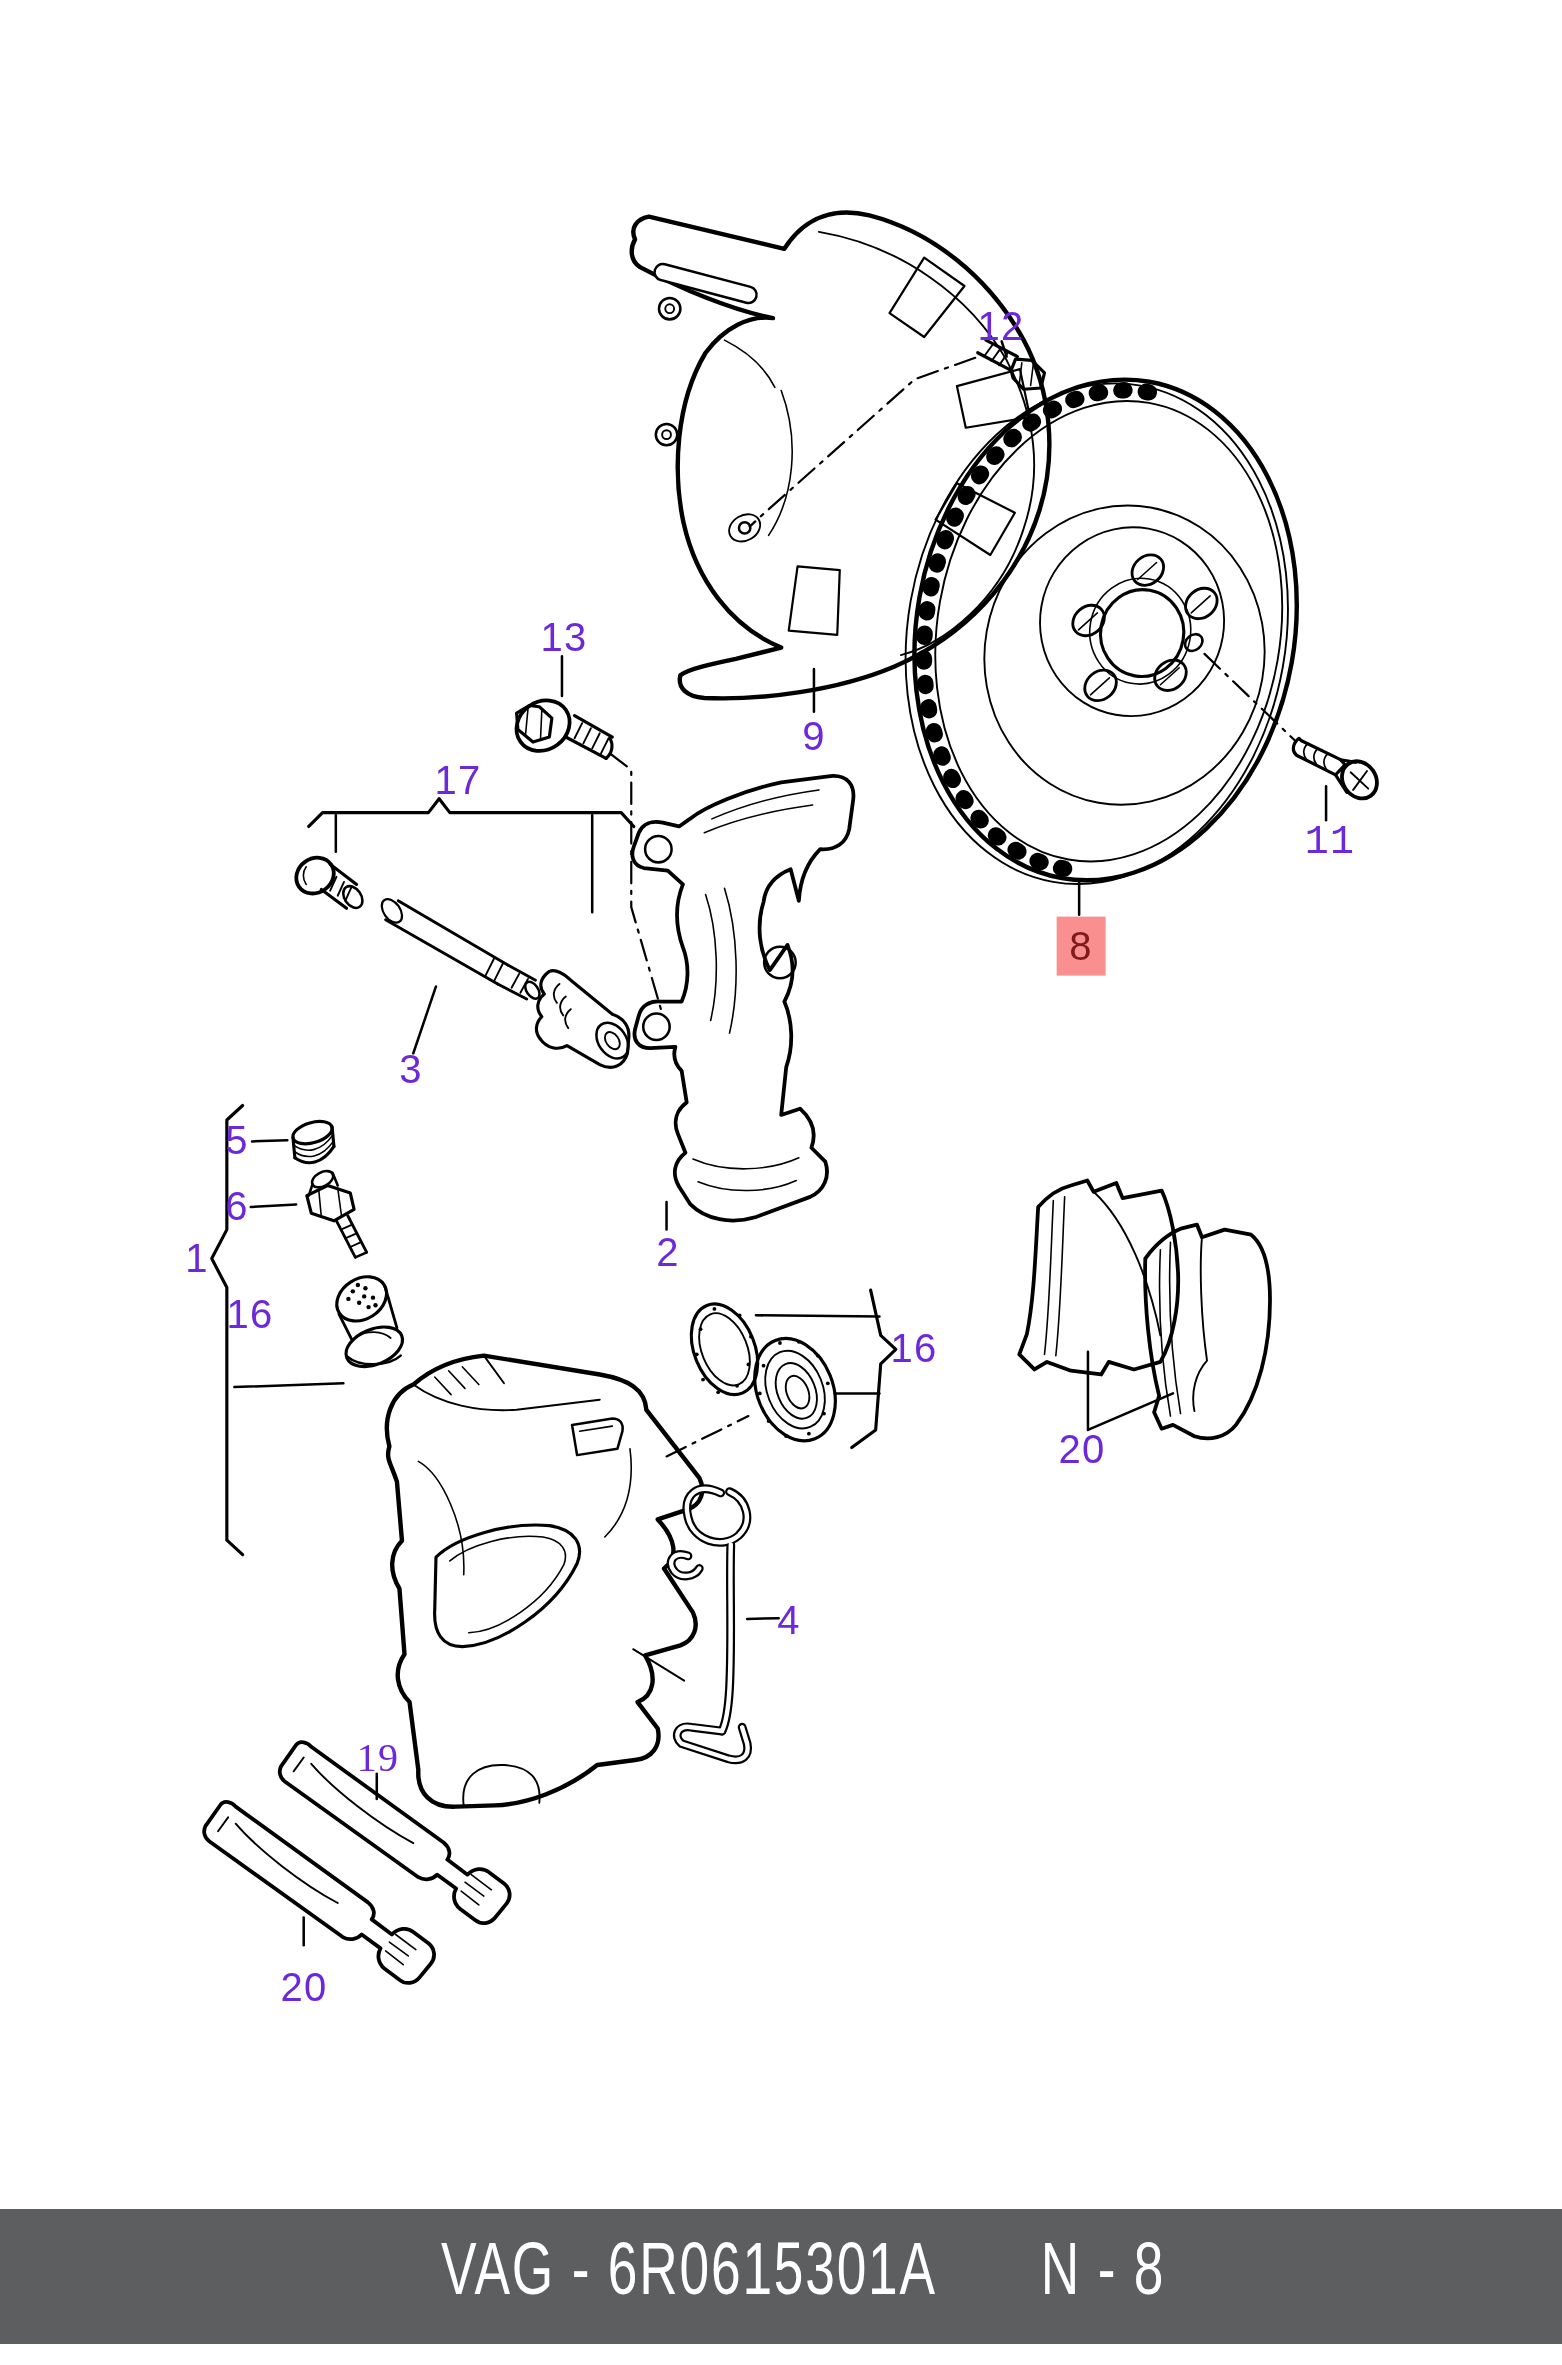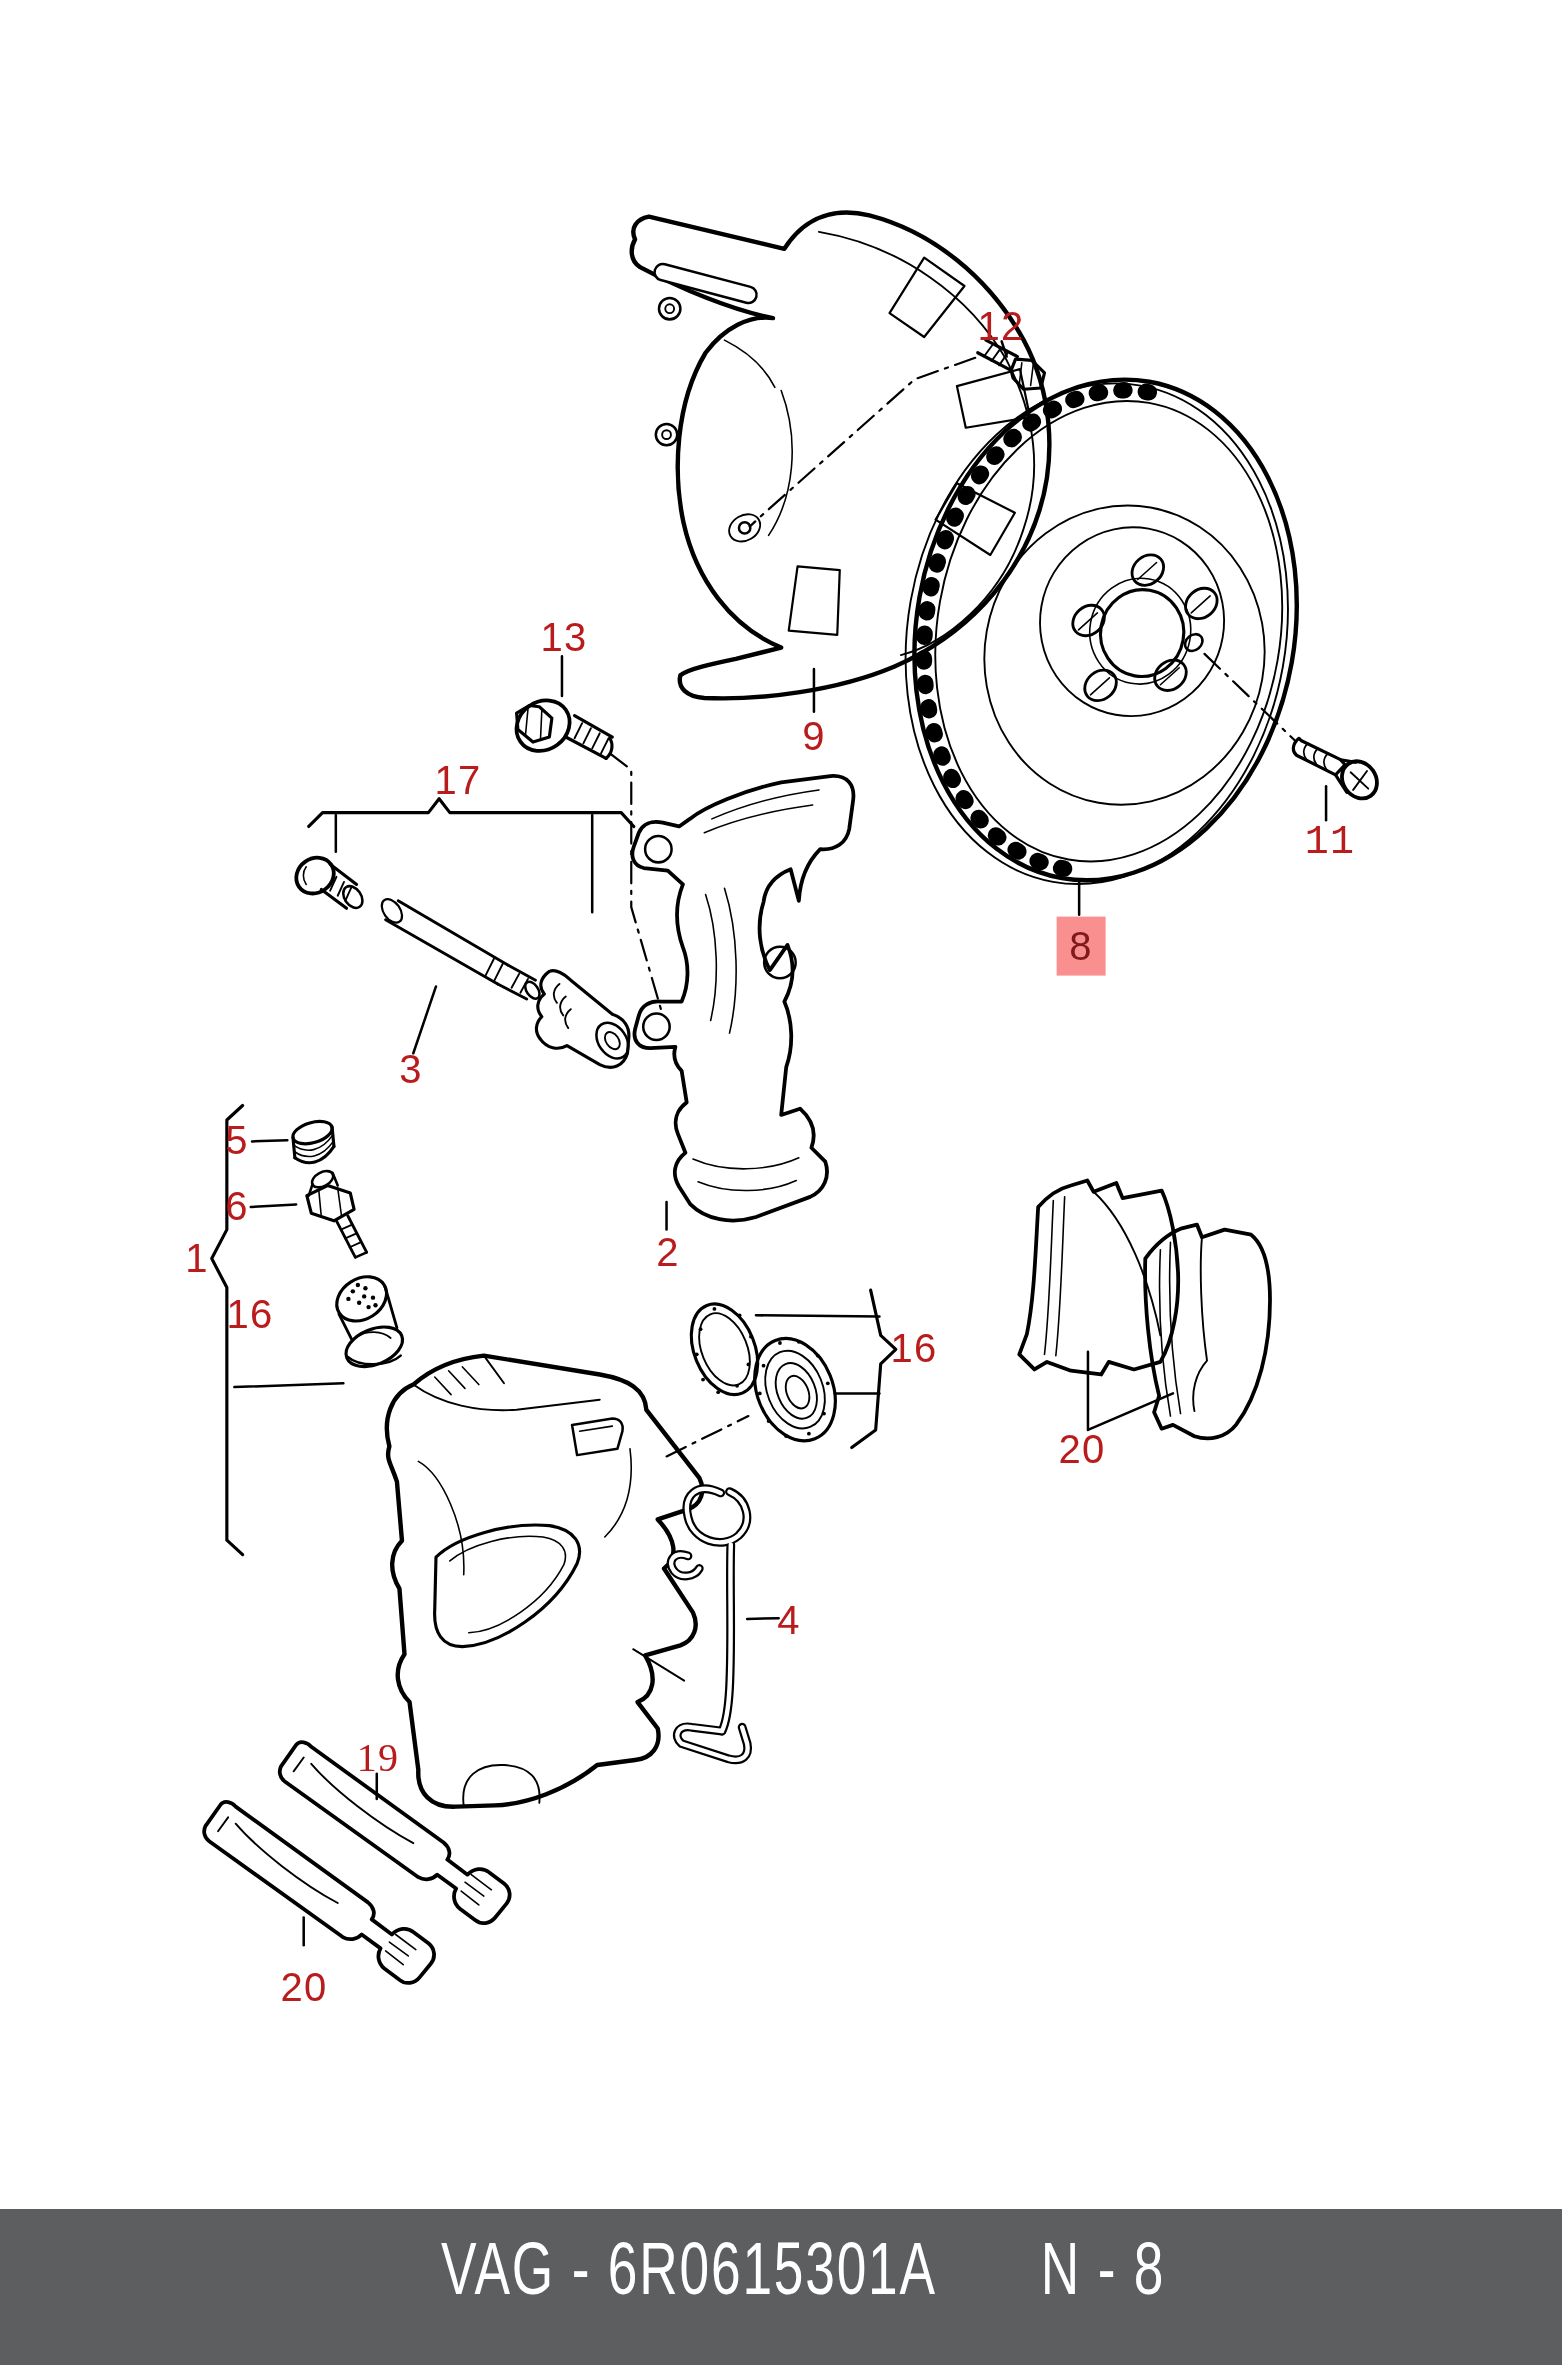--- a/index.html
+++ b/index.html
@@ -1,24 +1,24 @@
 <!DOCTYPE html>
 <html style="--highlight_bg: #F9908F; --highlight_text: #7E1A1A; --footer_bg: #5D5E60; --footer_text: #FFFFFF; --line: #000000; --background: #FFFFFF;font-size:10px"><head>
 <meta charset="utf-8">
 <style>
   html,body { margin:0; padding:0; background:#fff; }
   .page { position:relative; width:1563px; height:2366px; background:#fff; overflow:hidden;
           font-family:"Liberation Sans", sans-serif; }
   .diagram-svg { position:absolute; left:0; top:0; width:1563px; height:2366px; }
   .callout-layer { position:absolute; left:0; top:0; width:1563px; height:2366px; pointer-events:none; }
   .callout { position:absolute; transform:translate(-50%,-50%); font-size:40px; line-height:1;
-             color:#b91c1c; letter-spacing:1.3px; white-space:nowrap; pointer-events:auto; }
+             color:#6d28d9; letter-spacing:1.3px; white-space:nowrap; pointer-events:auto; }
   .callout.highlighted { background:var(--highlight_bg,#F9908F); color:var(--highlight_text,#7E1A1A);
              padding:9.4px 12.6px; }
-  .footer { position:absolute; left:0; top:2209px; width:1563px; height:156px;
+  .footer { position:absolute; left:0; top:2209px; width:1563px; height:135px;
             background:var(--footer_bg,#5D5E60); }
   .ftext { position:absolute; top:60px; transform:translate(-50%,-50%) scaleX(0.72);
            font-size:74px; line-height:1; color:var(--footer_text,#fff); letter-spacing:2.5px;
            white-space:nowrap; }
   .ftext.left { left:689px; }
   .ftext.right { left:1103px; }
 </style>
 </head>
 <body>
 

